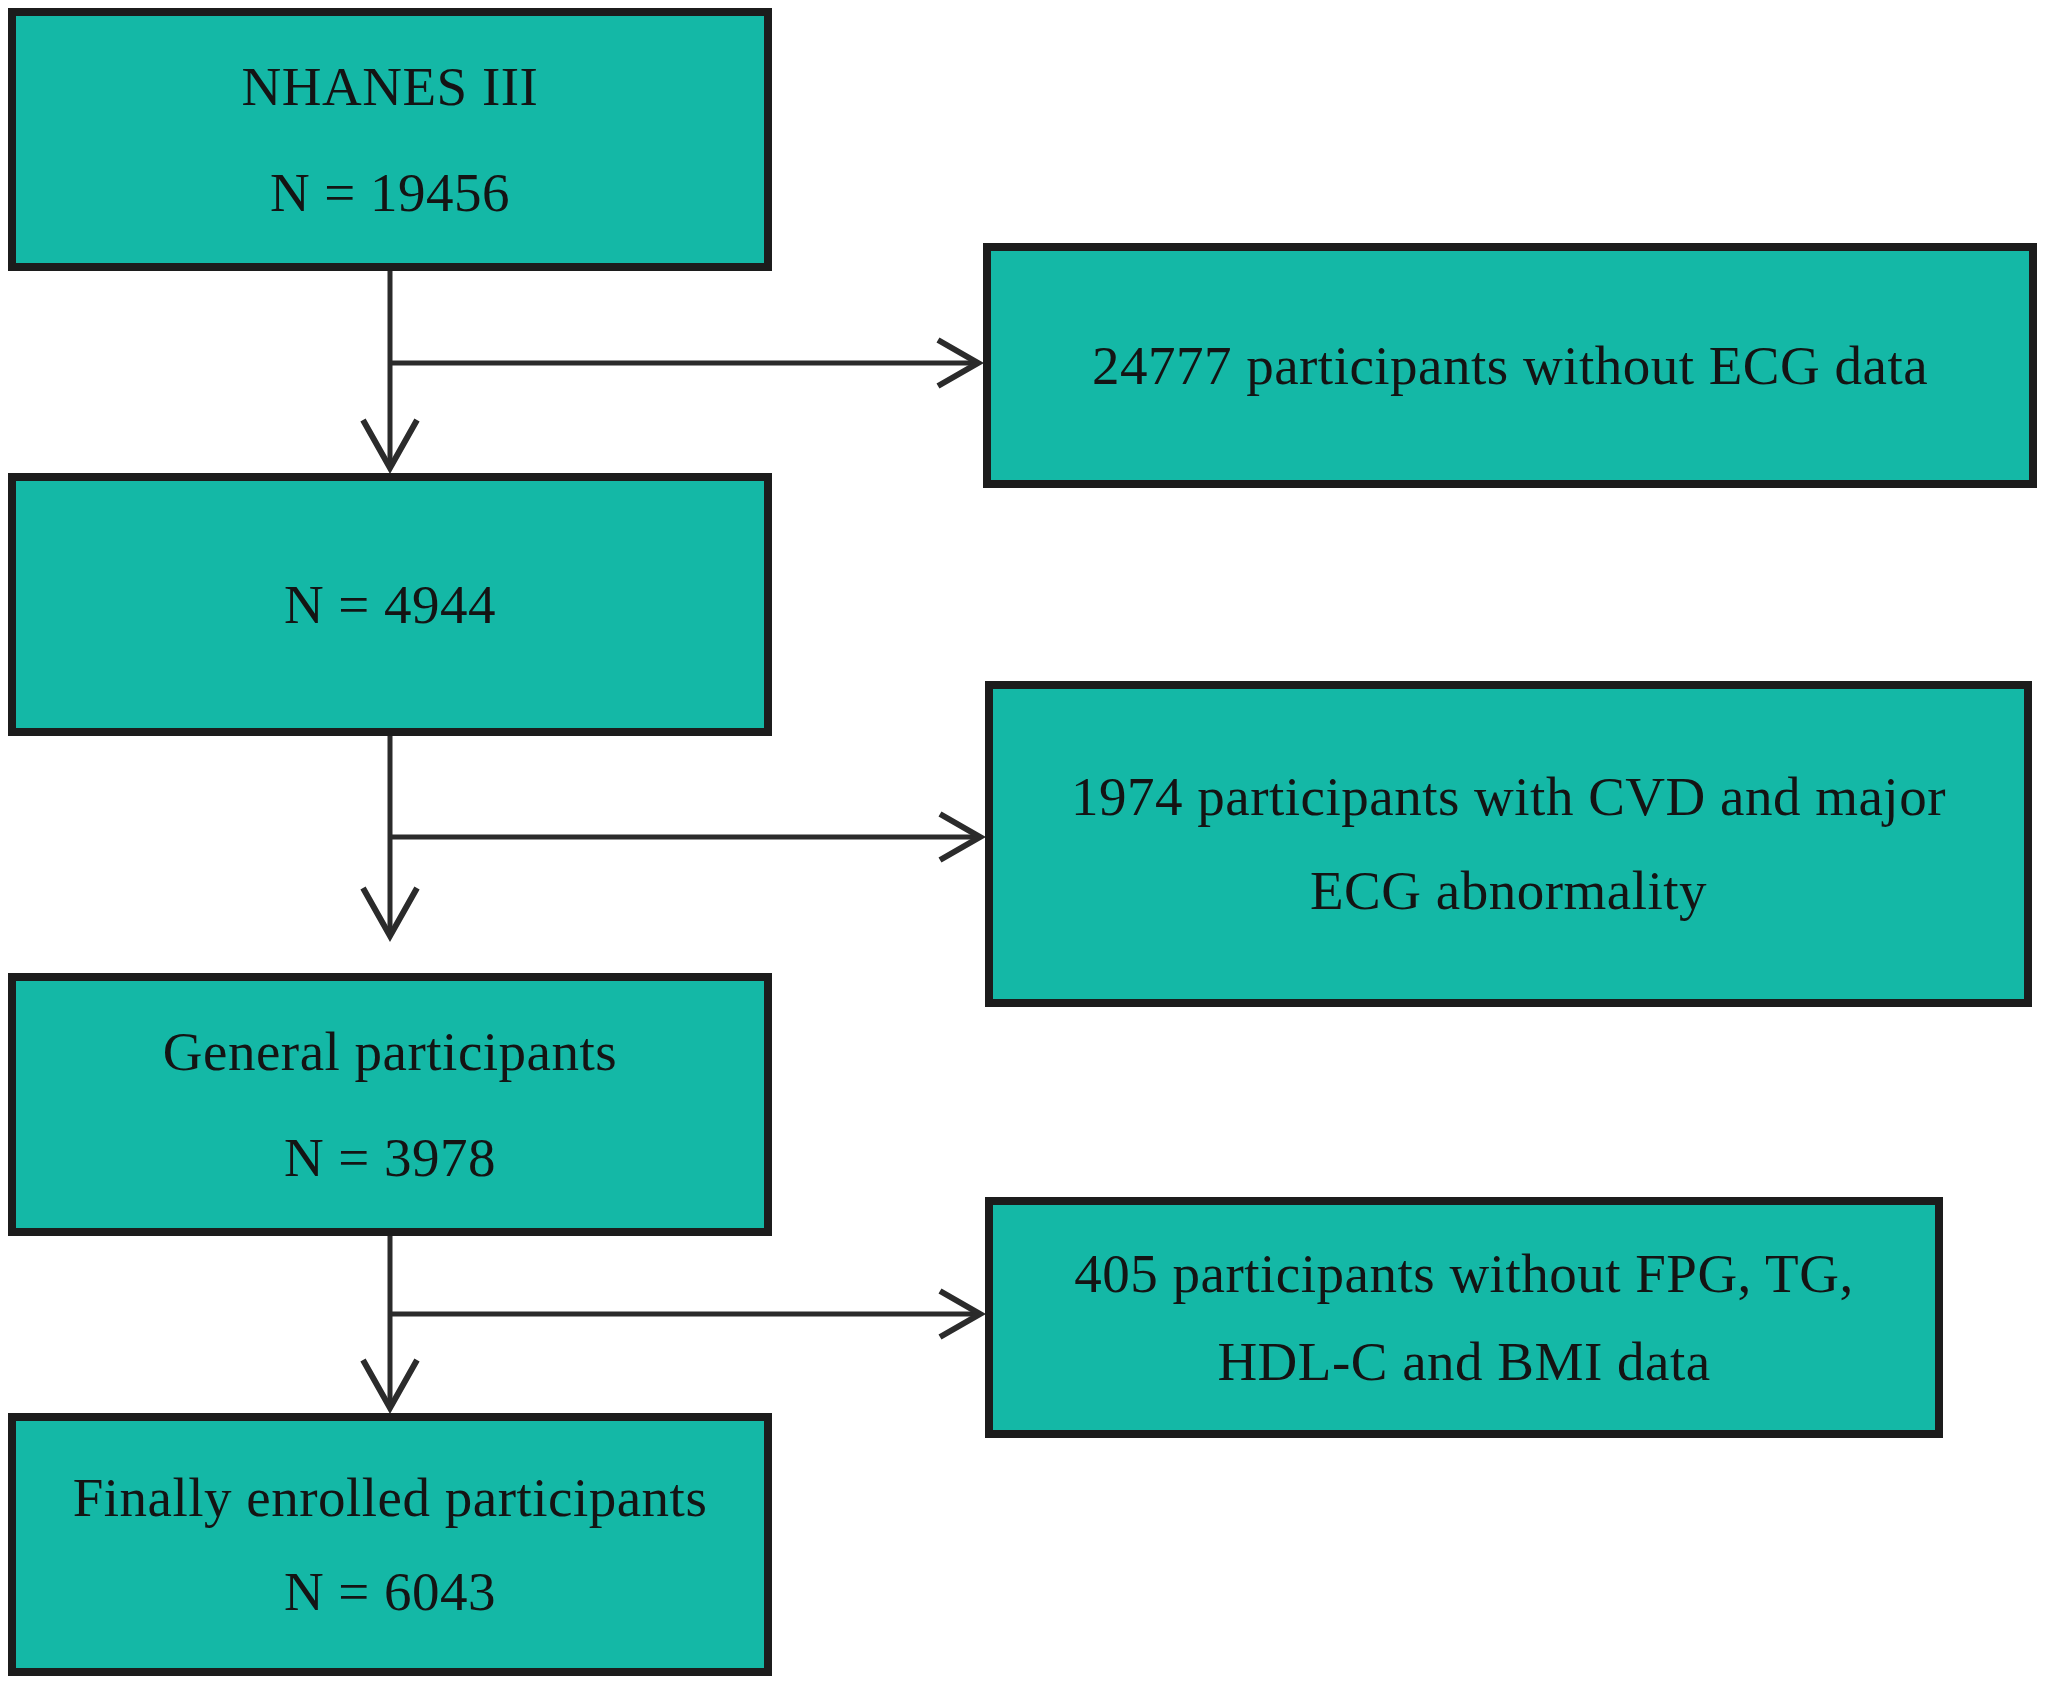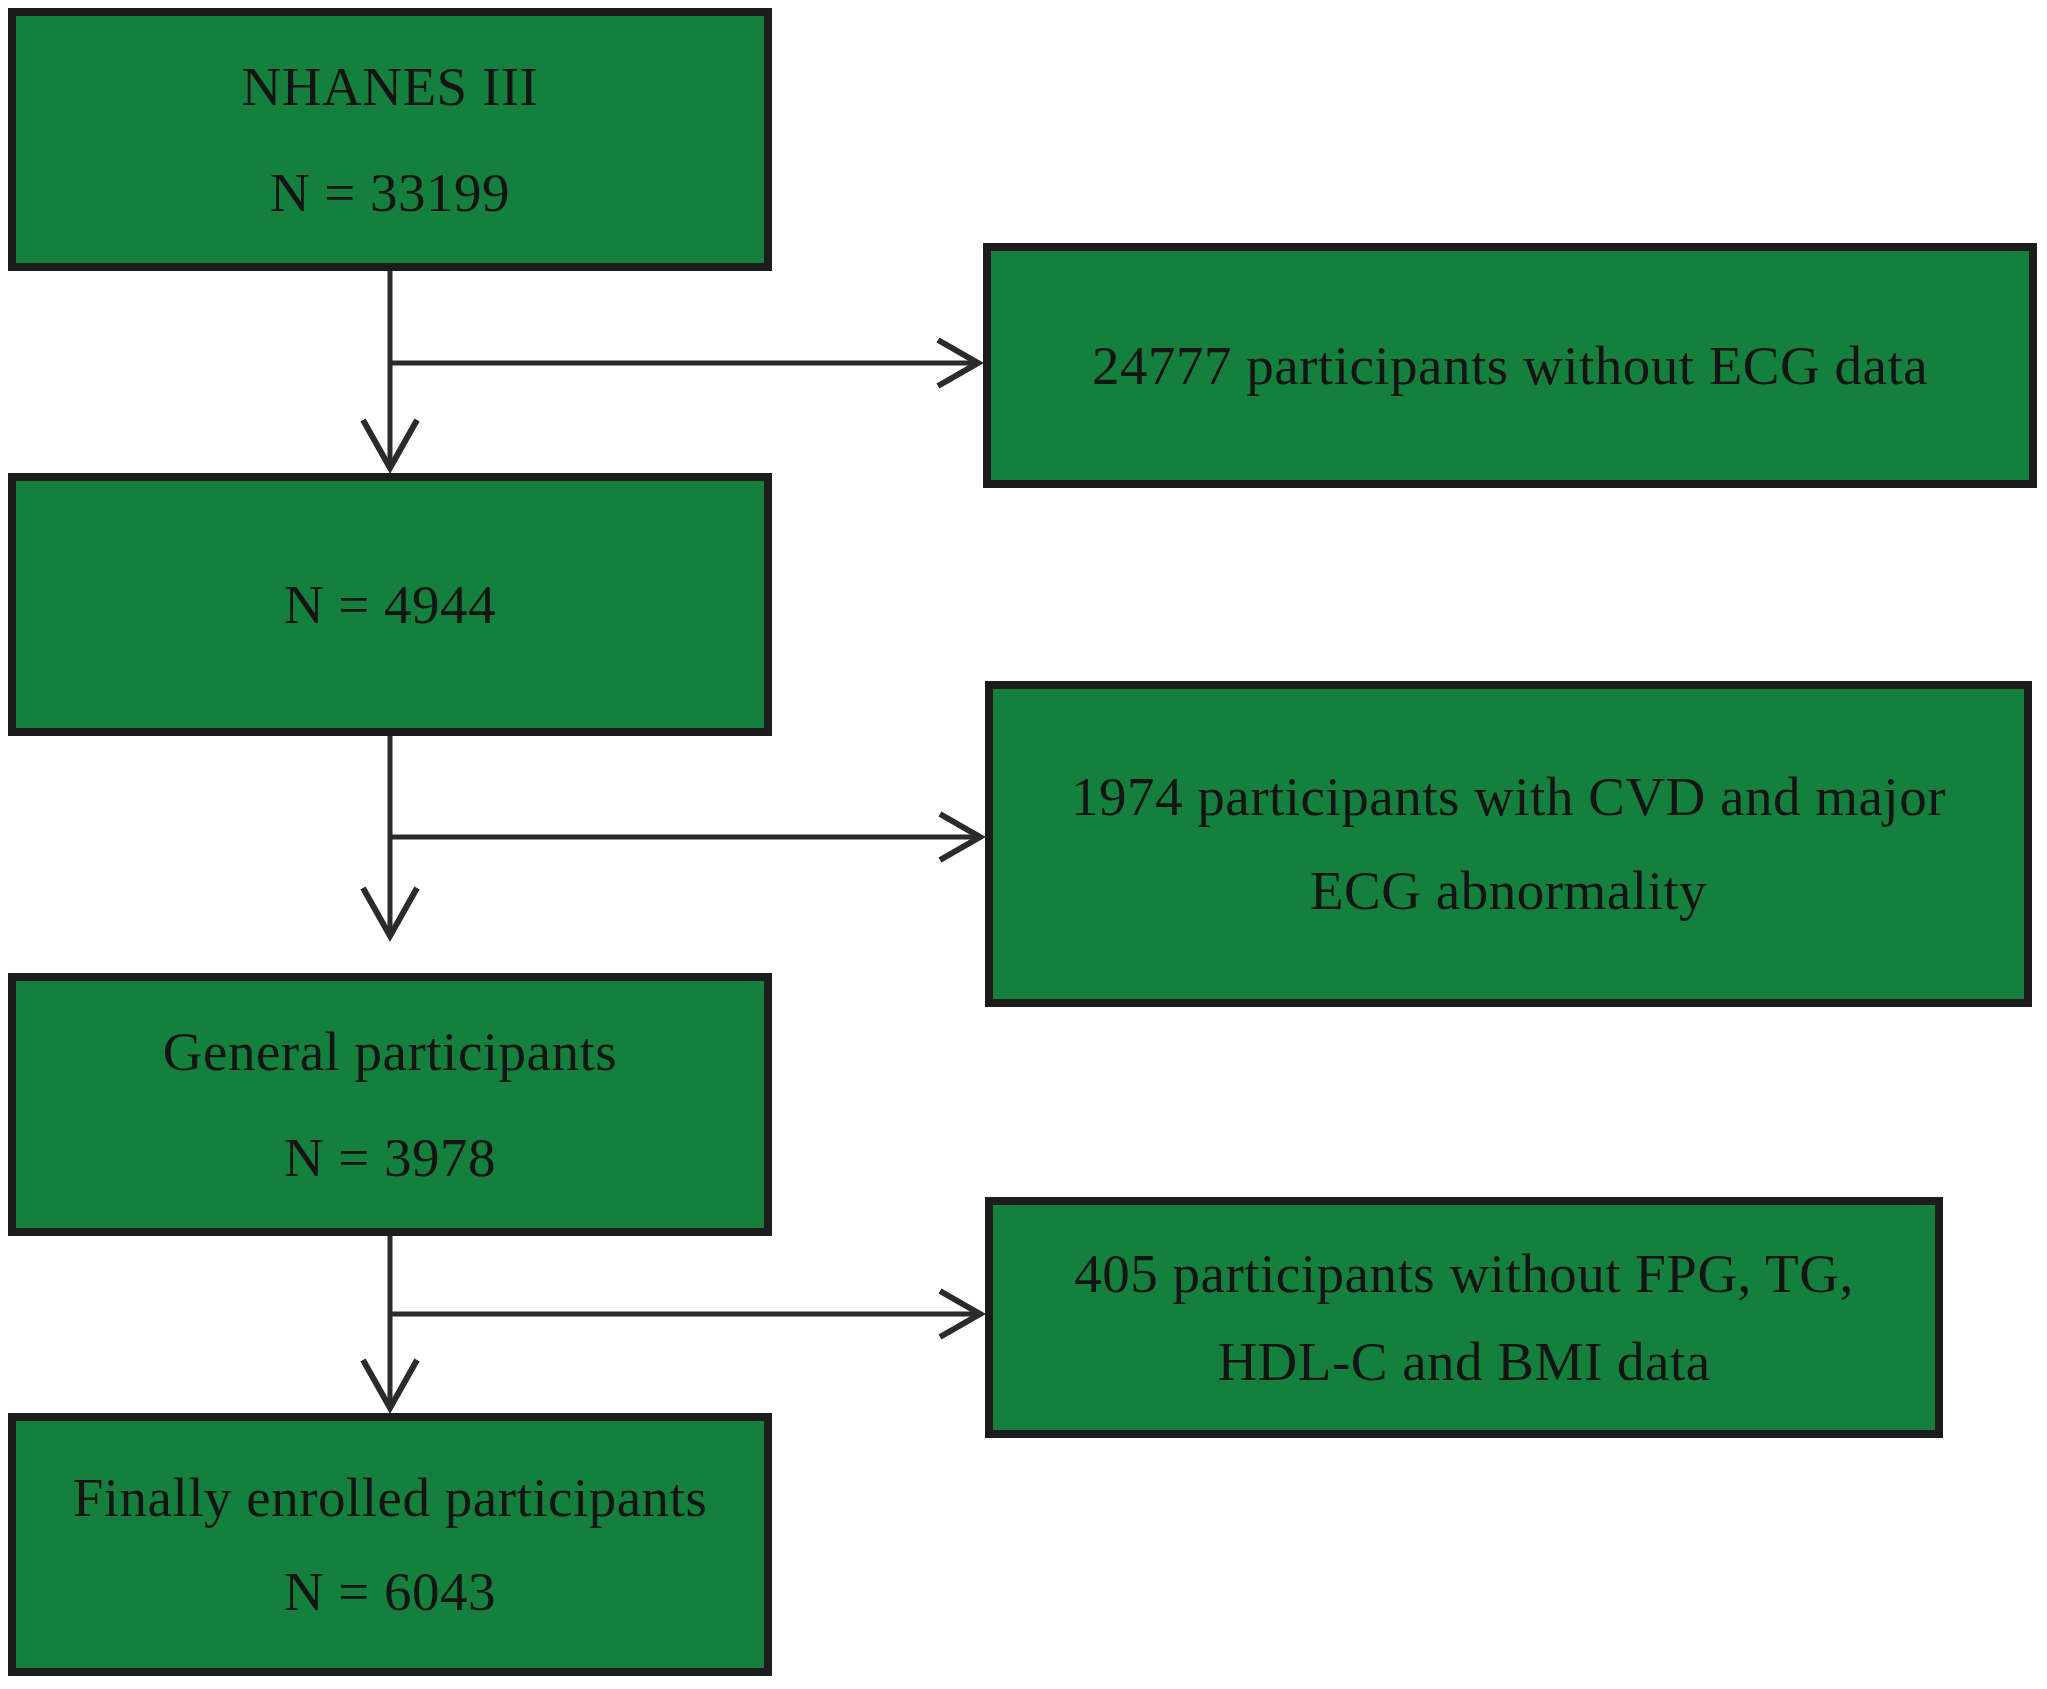--- a/index.html
+++ b/index.html
@@ -18,21 +18,21 @@
   .canvas {
     position: absolute;
     left: 0; top: 0;
     width: 2047px;
     height: 1689px;
   }
   .box {
     position: absolute;
     box-sizing: border-box;
     border: 8px solid #1c1c1c;
-    background: #15803d;
+    background: #14b8a6;
     display: flex;
     flex-direction: column;
     align-items: center;
     justify-content: center;
     text-align: center;
     font-size: 55px;
     line-height: 58px;
     letter-spacing: 0.5px;
   }
   .box .line { white-space: nowrap; }
@@ -92,21 +92,21 @@
     </g>
 
     <g>
       <line x1="390" y1="1314" x2="978" y2="1314" stroke-width="5"></line>
       <path d="M940 1291 L980 1314 L940 1337" stroke-width="6"></path>
     </g>
   </svg>
 
   <div class="box mb1">
     <div class="line">NHANES III</div>
-    <div class="line">N = 33199</div>
+    <div class="line">N = 19456</div>
   </div>
 
   <div class="box mb2">
     <div class="line">N = 4944</div>
   </div>
 
   <div class="box mb3">
     <div class="line">General participants</div>
     <div class="line">N = 3978</div>
   </div>

